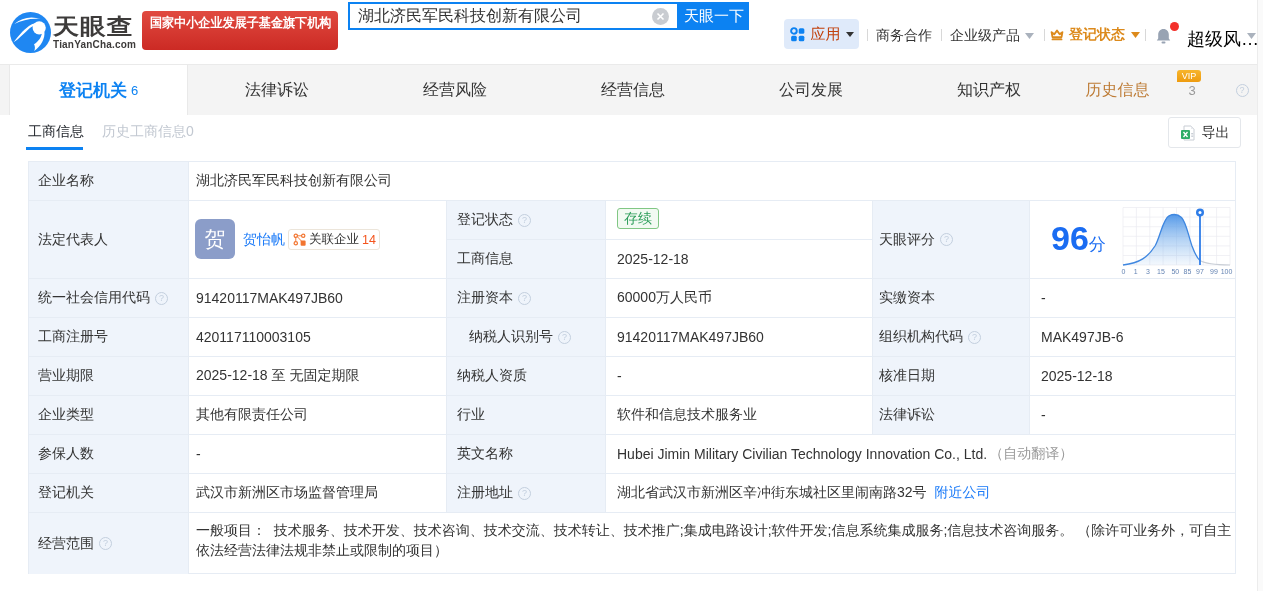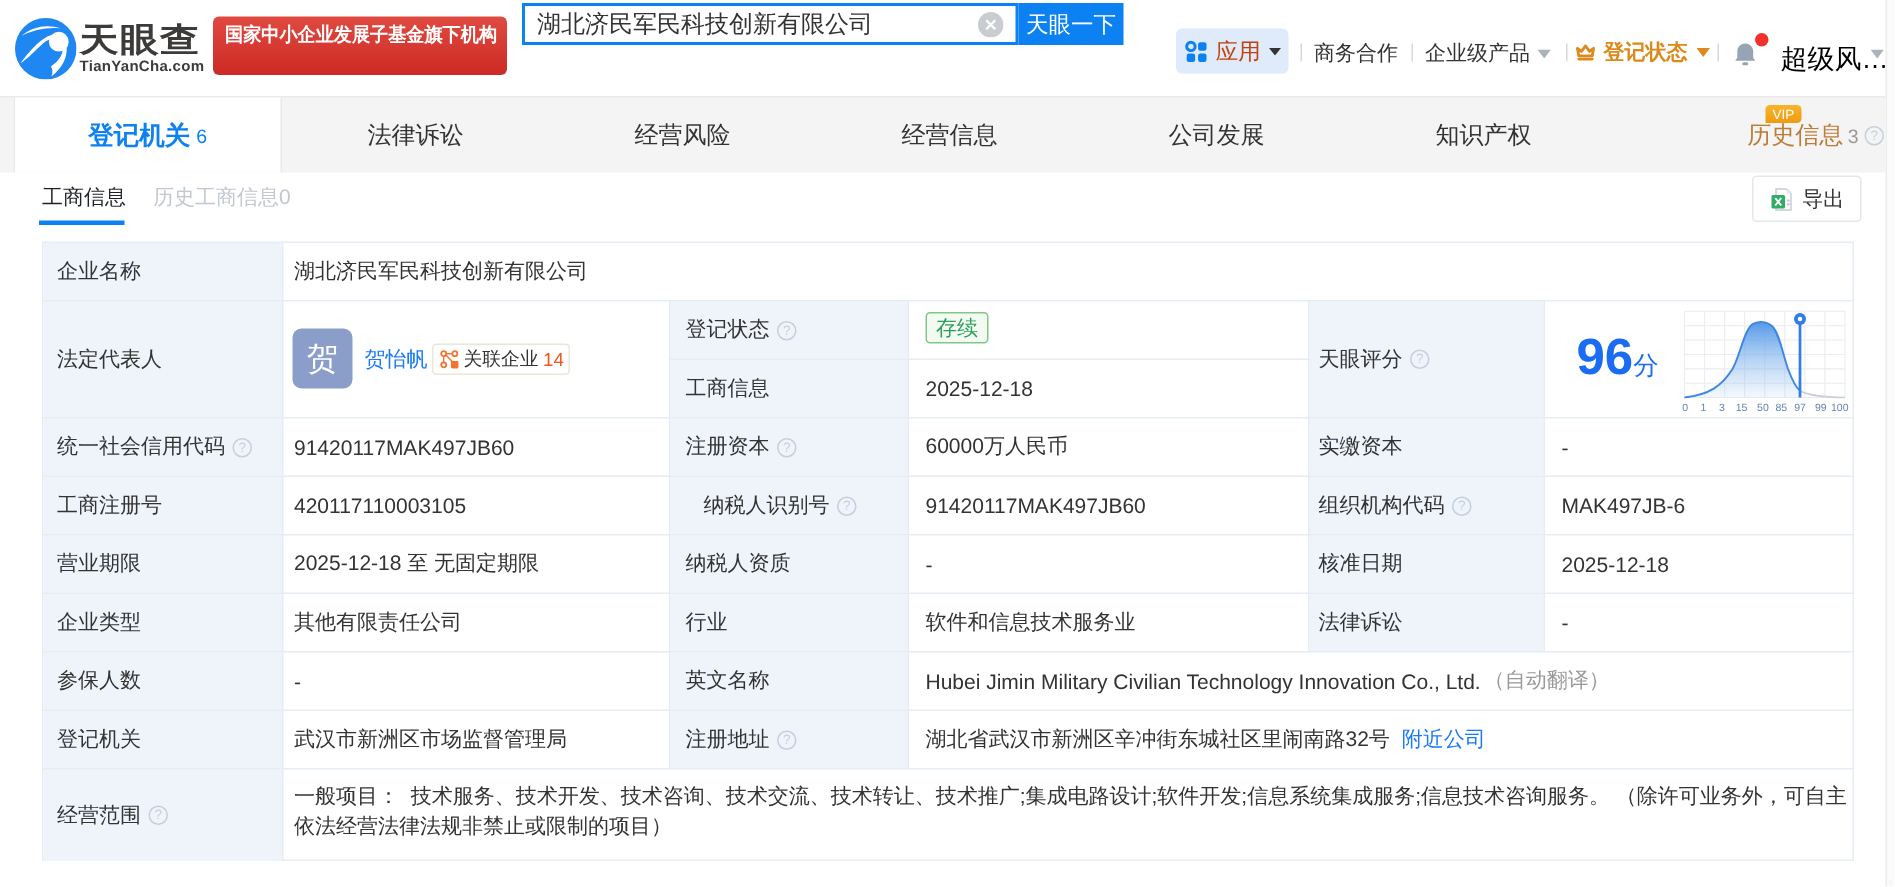--- a/index.html
+++ b/index.html
@@ -93,21 +93,21 @@
 <div class="abs" style="left:0;top:64px;width:1257px;height:51px;background:#f4f4f4;border-top:1px solid #eaeaea;"></div>
 <div class="abs" style="left:9px;top:65px;width:179px;height:50px;background:#fff;border-left:1px solid #e9e9e9;border-right:1px solid #e9e9e9;display:flex;align-items:center;justify-content:center;">
   <span style="color:#0c82f2;font-size:17px;font-weight:bold;">登记机关</span>
     <span style="color:#0c82f2;font-size:13px;margin-left:4px;">6</span>
 </div>
 <div class="abs" style="left:188px;top:65px;width:178px;height:50px;display:flex;align-items:center;justify-content:center;font-size:16px;color:#333;">法律诉讼</div>
 <div class="abs" style="left:366px;top:65px;width:178px;height:50px;display:flex;align-items:center;justify-content:center;font-size:16px;color:#333;">经营风险</div>
 <div class="abs" style="left:544px;top:65px;width:178px;height:50px;display:flex;align-items:center;justify-content:center;font-size:16px;color:#333;">经营信息</div>
 <div class="abs" style="left:722px;top:65px;width:178px;height:50px;display:flex;align-items:center;justify-content:center;font-size:16px;color:#333;">公司发展</div>
 <div class="abs" style="left:900px;top:65px;width:178px;height:50px;display:flex;align-items:center;justify-content:center;font-size:16px;color:#333;">知识产权</div>
-<div class="abs" style="left:1078px;top:65px;width:178px;height:50px;display:flex;align-items:center;justify-content:flex-end;">
+<div class="abs" style="left:1078px;top:65px;width:178px;height:50px;display:flex;align-items:center;justify-content:center;gap:36px;">
   <span style="font-size:16px;color:#bd7b35;">历史信息</span>
   <span style="font-size:13px;color:#999;margin-left:3px;">3</span>
   <span class="q" style="margin-left:4px;">?</span>
 </div>
 <div class="abs" style="left:1177px;top:70px;width:24px;height:12px;background:linear-gradient(180deg,#f7b52c,#ee9b0f);border-radius:3px 3px 3px 0;color:#fff;font-size:9px;font-weight:normal;text-align:center;line-height:12px;">VIP</div>
 
 <div class="abs" style="left:28px;top:123px;font-size:14px;color:#1f2329;font-weight:500;">工商信息</div>
 <div class="abs" style="left:26px;top:147px;width:57px;height:3px;background:#0c82f2;"></div>
 <div class="abs" style="left:102px;top:123px;font-size:14px;color:#c2c8d1;">历史工商信息0</div>
 <div class="abs" style="left:1168px;top:117px;width:73px;height:31px;border:1px solid #e4e7eb;border-radius:3px;display:flex;align-items:center;justify-content:center;">

